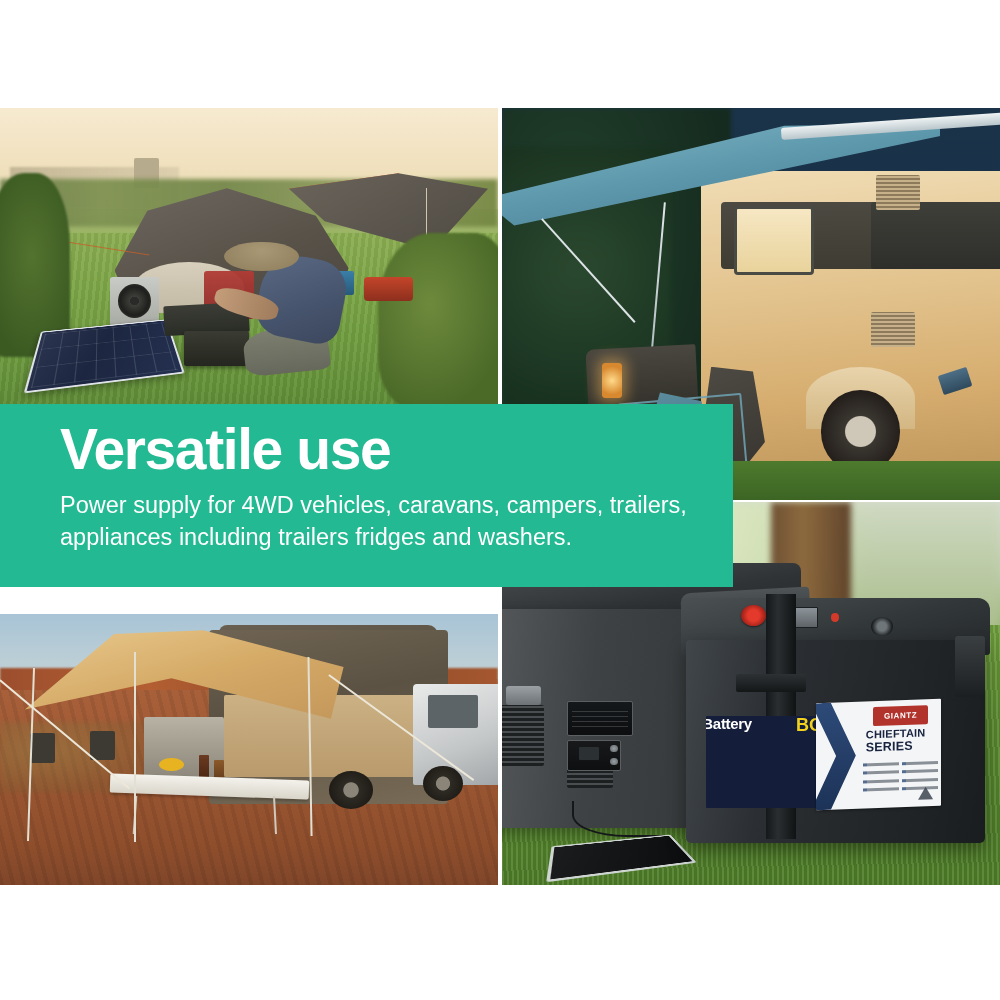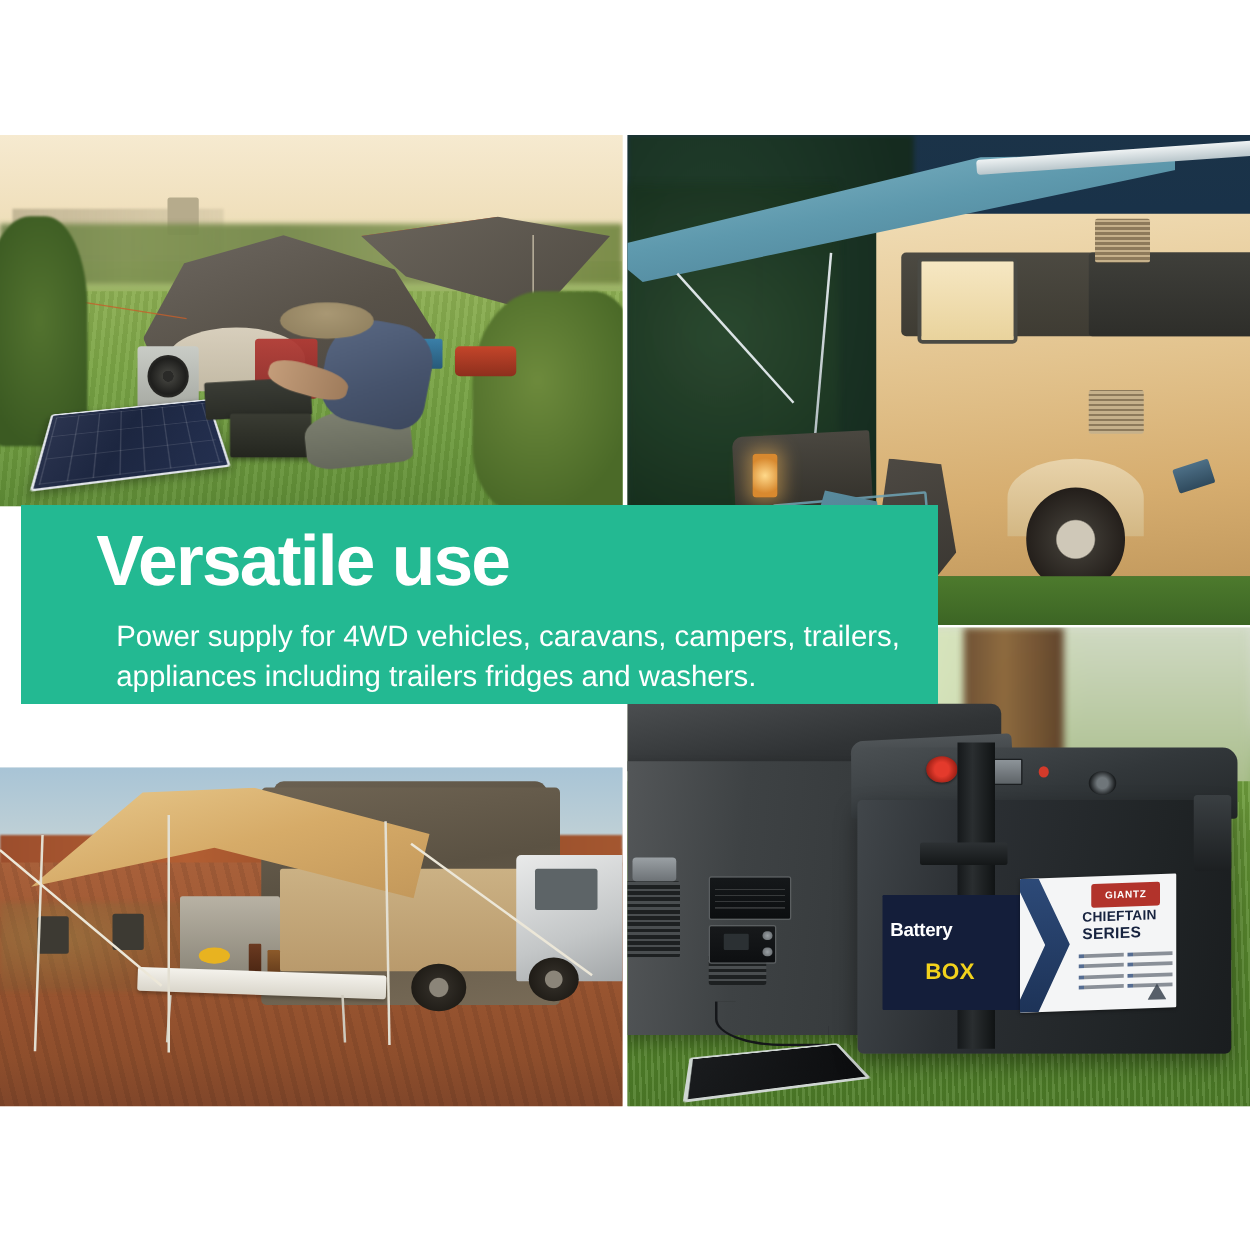--- a/index.html
+++ b/index.html
@@ -237,21 +237,21 @@
   .br-bbmeter{position:absolute;left:55%;top:27.5%;width:8%;height:5%;
       background:linear-gradient(#8d9499,#5d6367);border:1px solid #1b1e20;border-radius:1px;}
   .br-bbsock{position:absolute;left:66%;top:29%;width:1.7%;height:2.3%;background:#d33a2a;border-radius:50%;}
   .br-bbport{position:absolute;left:74%;top:30%;width:4.5%;height:5%;
       background:radial-gradient(circle,#6f767a 30%,#1b1e20 70%);border-radius:50%;}
   .br-bbhandle{position:absolute;left:91%;top:35%;width:6%;height:16%;
       background:linear-gradient(#3a3f42,#1c1f21);border-radius:3px;}
   
   .br-label-navy{position:absolute;left:41%;top:56%;width:24%;height:24%;
       background:#141e3a;border-radius:1px;overflow:hidden;
-      display:flex;flex-direction:column;justify-content:center;padding-left:6px;box-sizing:border-box;gap:16px;}
+      display:flex;justify-content:center;padding-left:6px;box-sizing:border-box;gap:16px;}
   .br-label-navy .t1{font-weight:bold;color:#ffffff;font-size:15px;line-height:1;letter-spacing:-.3px;}
   .br-label-navy .t2{font-weight:bold;color:#f2d21c;font-size:18px;line-height:1.05;letter-spacing:.2px;margin-left:28px;}
   
   .br-label-white{position:absolute;left:63%;top:52%;width:25%;height:28%;
       background:#f4f5f6;border-radius:1px;overflow:hidden;
       transform:skewY(-2deg);box-shadow:0 1px 3px rgba(0,0,0,.4);}
   .br-chev{position:absolute;left:-4%;top:0;width:36%;height:100%;
       background:linear-gradient(#2d4a78,#1d3358);
       clip-path:polygon(0% 0%,44% 0%,100% 50%,44% 100%,0% 100%,56% 50%);}
   .br-giantz{position:absolute;left:46%;top:6%;width:44%;height:17%;
@@ -261,25 +261,25 @@
       color:#17233f;font-weight:bold;font-size:11px;line-height:1.08;letter-spacing:.2px;}
   .br-chief .l2{font-size:12.5px;}
   .br-feat{position:absolute;left:38%;top:58%;width:60%;height:30%;
       display:grid;grid-template-columns:1fr 1fr;gap:1px 3px;}
   .br-feat i{display:block;height:3px;
       background:linear-gradient(90deg,#2d4a78 0 12%,#6f7680 12% 100%);opacity:.8;}
   .br-tri{position:absolute;right:6%;bottom:6%;width:12%;height:13%;
       background:#3b4450;clip-path:polygon(50% 4%,100% 96%,0% 96%);opacity:.85;}
 
   
-  .banner{position:absolute;left:17px;top:404px;width:733px;height:159px;
+  .banner{position:absolute;left:0px;top:404px;width:733px;height:183px;
       background:#23b992;z-index:30;padding:16px 0 15px 60px;box-sizing:border-box;}
   .headline{color:#ffffff;font-size:57px;font-weight:bold;line-height:1.02;
       letter-spacing:-1.4px;margin:0 0 12px 0;font-family:"Liberation Sans","DejaVu Sans",sans-serif;}
-  .bodytext{color:#ffffff;font-size:23.5px;font-weight:300;line-height:1.36;margin:16px;max-width:615px;
+  .bodytext{color:#ffffff;font-size:23.5px;font-weight:300;line-height:1.36;margin:0;max-width:615px;
       font-family:"Liberation Sans","DejaVu Sans",sans-serif;}
   .bodytext div{white-space:nowrap;}
 </style>
 </head>
 <body>
 
 <div class="canvas">
 
   <div class="tile tile-tl">
     <div class="tl-sky"></div>

